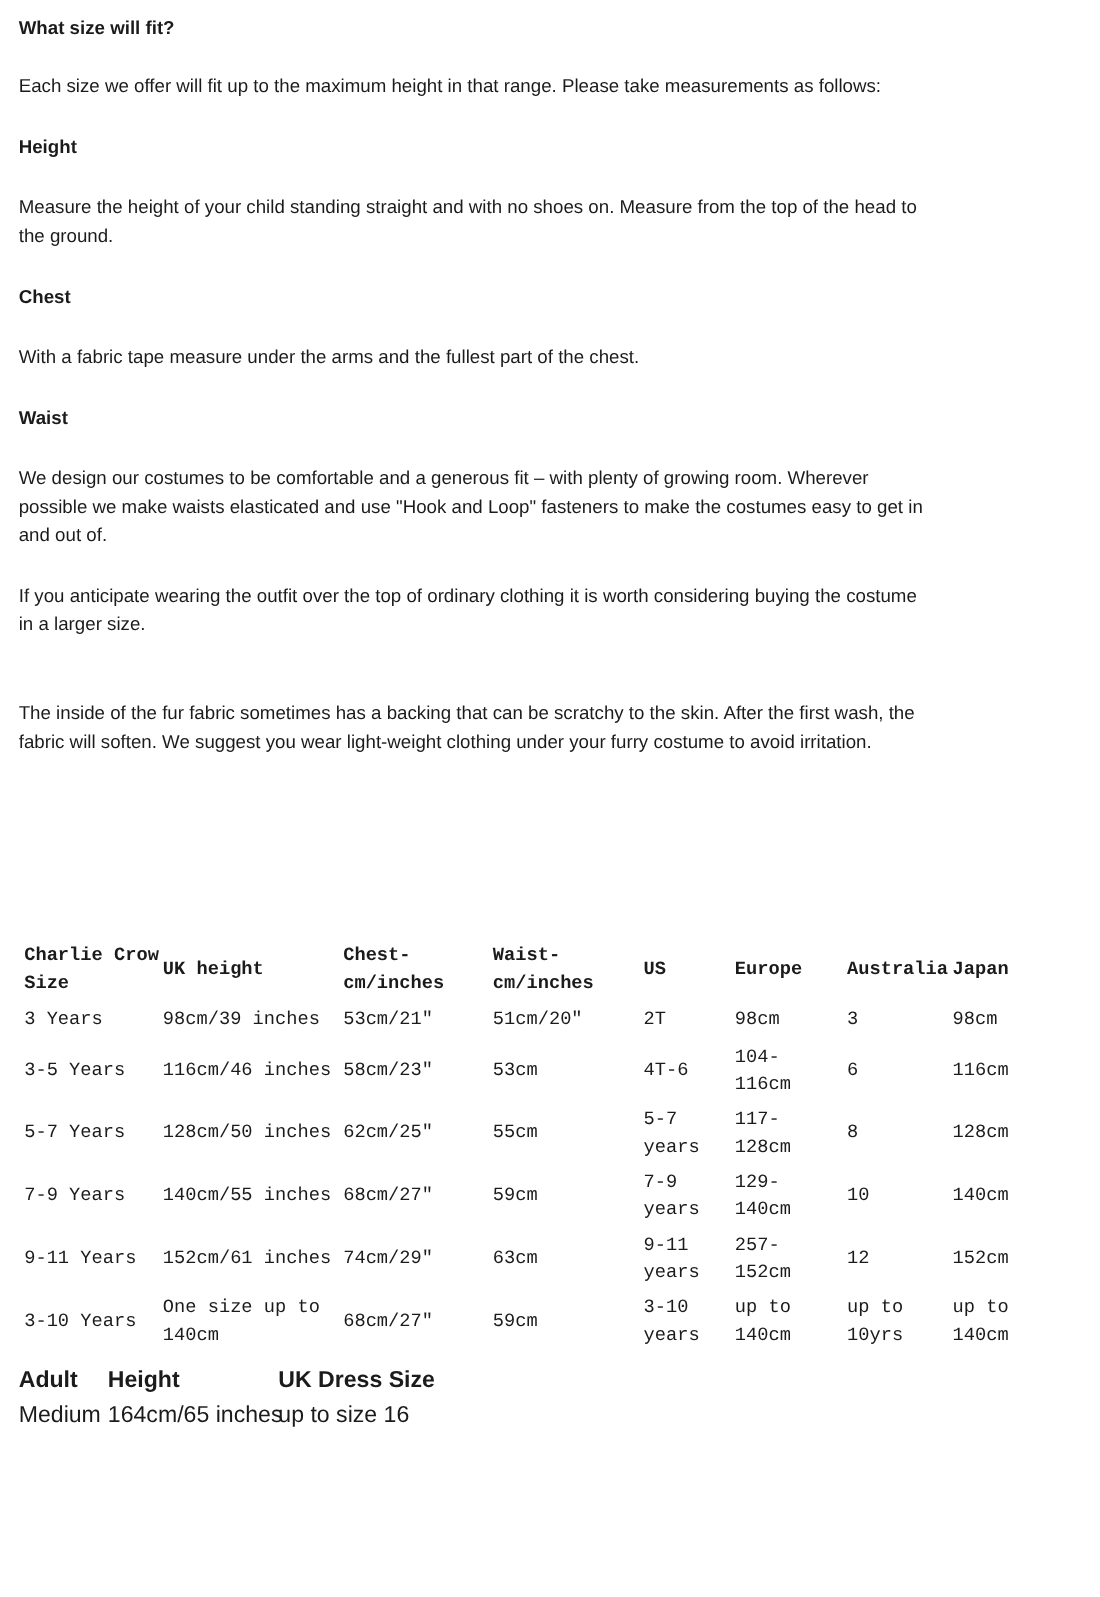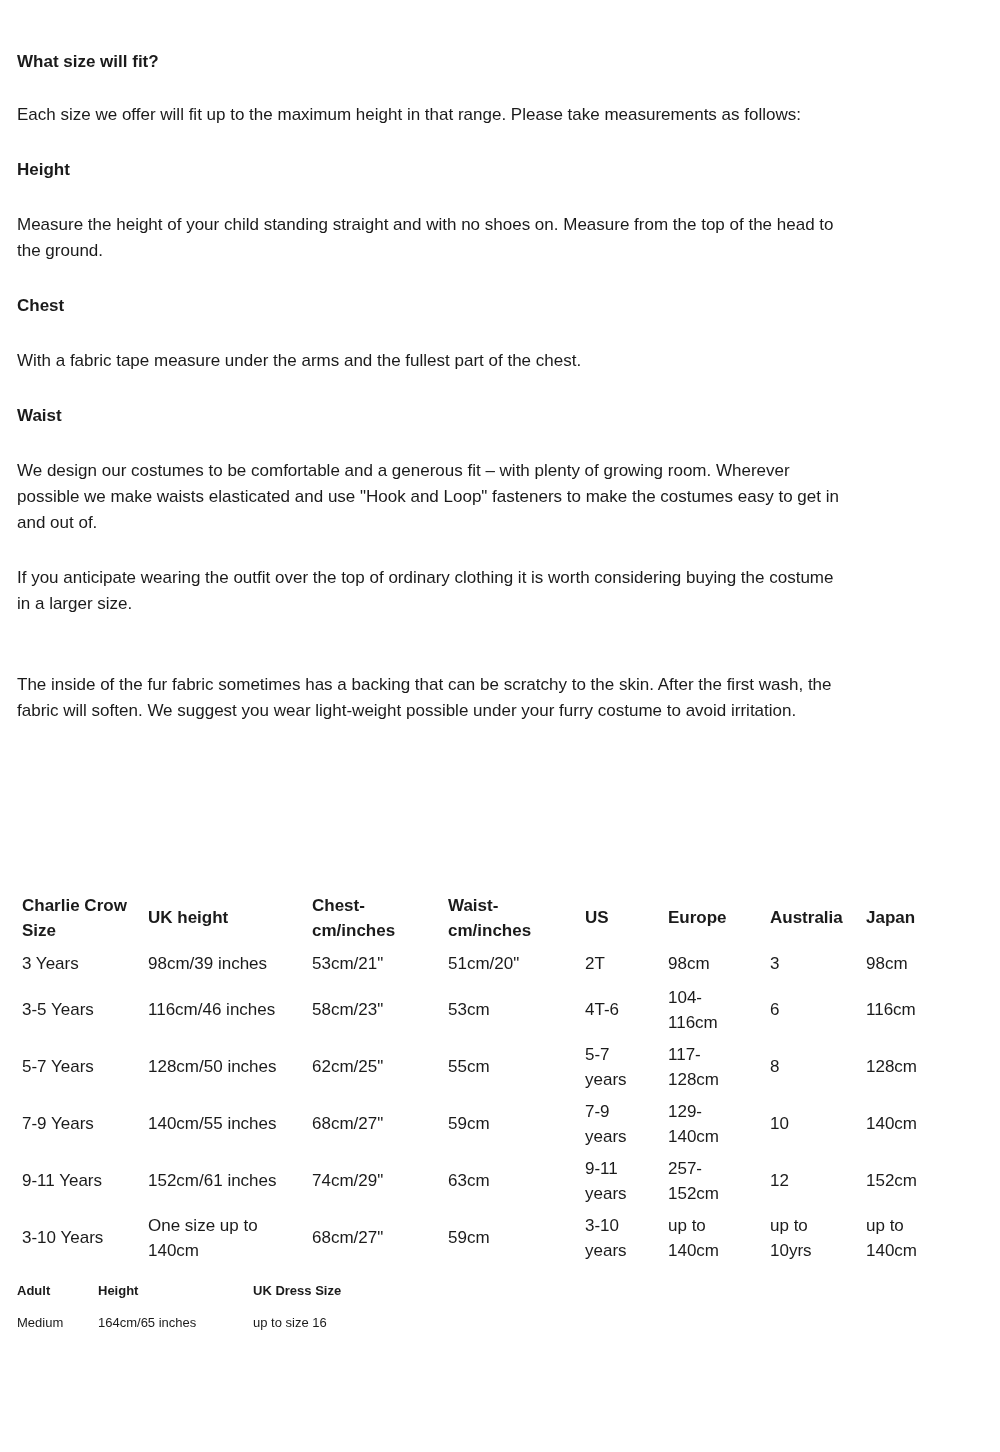--- a/index.html
+++ b/index.html
@@ -12,31 +12,32 @@
     font-size: 17px;
     color: #1b1b1b;
     padding: 13px 30px 0 17px;
   }
   .doc { width: 953px; }
   .block {
     line-height: 26px;
     margin-bottom: 29px;
     white-space: pre-line;
   }
-  .title { font-weight: bold; margin-bottom: 27px; margin-top: 36px; }
+  .title { font-weight: bold; margin-bottom: 27px; }
   .heading { font-weight: bold; }
   .fur-heading { text-decoration: underline; line-height: 26px; }
   .fur-body { line-height: 26px; white-space: pre-line; }
   .fur-block { margin-bottom: 0; }
 
   table.size-chart {
     border-collapse: collapse;
     table-layout: fixed;
     margin: 140px 0 0 5px;
     width: 978px;
+    font-family: Liberation Mono, monospace;
   }
   table.size-chart th,
   table.size-chart td {
     vertical-align: middle;
     text-align: left;
     padding: 0;
     line-height: 25px;
     white-space: pre-line;
     font-size: 17px;
   }
@@ -51,21 +52,21 @@
     margin: 9px 0 0 0;
     width: 953px;
   }
   table.adult th,
   table.adult td {
     vertical-align: middle;
     text-align: left;
     padding: 0;
     line-height: 26px;
     white-space: nowrap;
-    font-size: 13px;
+    font-size: 21px;
   }
   table.adult th { font-weight: bold; }
   table.adult tr { height: 32px; }
 </style>
 </head>
 <body>
 
 <div class="doc">
 
   <div class="block title">What size will fit?</div>
@@ -83,21 +84,21 @@
 
   <div class="block">We design our costumes to be comfortable and a generous fit – with plenty of growing room. Wherever
 possible we make waists elasticated and use "Hook and Loop" fasteners to make the costumes easy to get in
 and out of.</div>
 
   <div class="block">If you anticipate wearing the outfit over the top of ordinary clothing it is worth considering buying the costume
 in a larger size.</div>
 
   <div class="block fur-block">
     <div class="fur-body">The inside of the fur fabric sometimes has a backing that can be scratchy to the skin. After the first wash, the
-fabric will soften. We suggest you wear light-weight possible under your furry costume to avoid irritation.</div>
+fabric will soften. We suggest you wear light-weight clothing under your furry costume to avoid irritation.</div>
   </div>
 
   <table class="size-chart">
     <colgroup>
       <col style="width:126px">
         <col style="width:164px">
         <col style="width:136px">
         <col style="width:137px">
       <col style="width:83px">
         <col style="width:102px">

